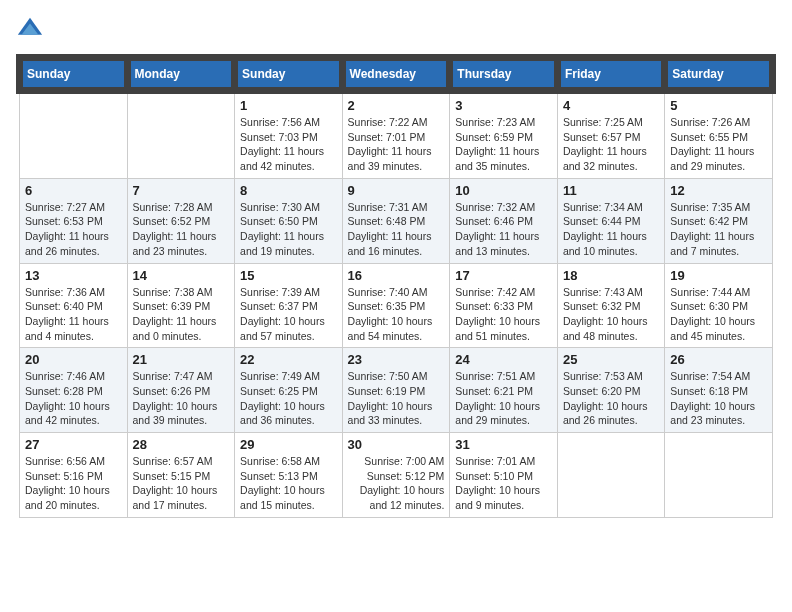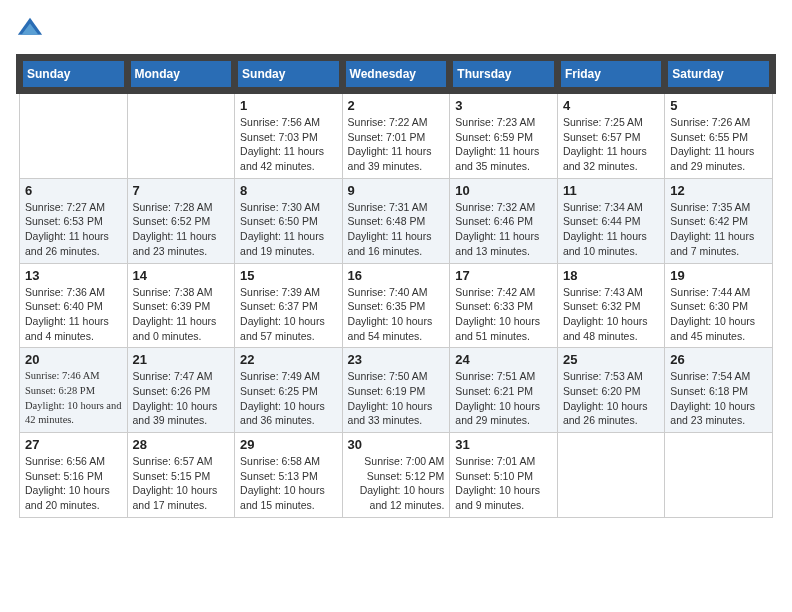--- a/index.html
+++ b/index.html
@@ -244,21 +244,21 @@
         <td>
           <span class="day-number">19</span>
           <div class="day-info" style="white-space: pre-line;">Sunrise: 7:44 AM
 Sunset: 6:30 PM
 Daylight: 10 hours and 45 minutes.</div>
         </td>
       </tr>
       <tr>
         <td>
           <span class="day-number">20</span>
-          <div class="day-info" style="white-space: pre-line; font-family: Liberation Serif, serif;">Sunrise: 7:46 AM
+          <div class="day-info" style="white-space: pre-line;">Sunrise: 7:46 AM
 Sunset: 6:28 PM
 Daylight: 10 hours and 42 minutes.</div>
         </td>
         <td>
           <span class="day-number">21</span>
           <div class="day-info" style="white-space: pre-line;">Sunrise: 7:47 AM
 Sunset: 6:26 PM
 Daylight: 10 hours and 39 minutes.</div>
         </td>
         <td>

